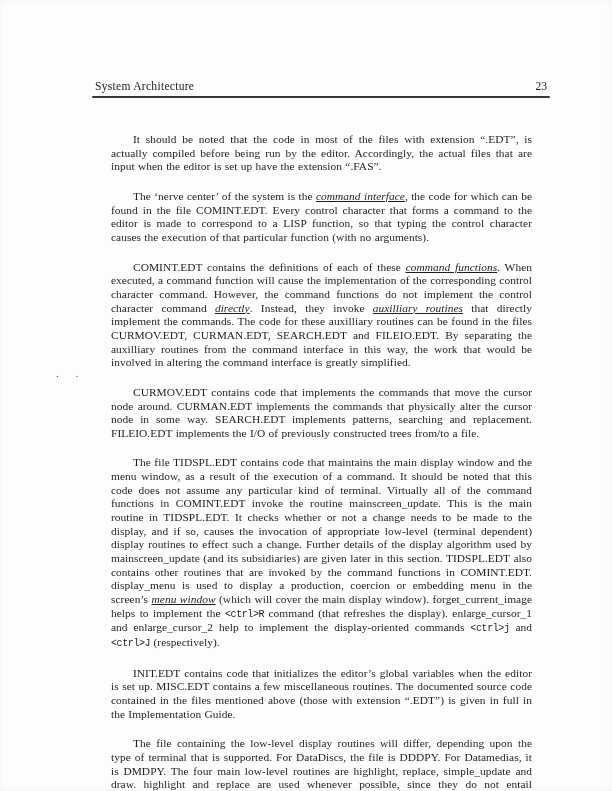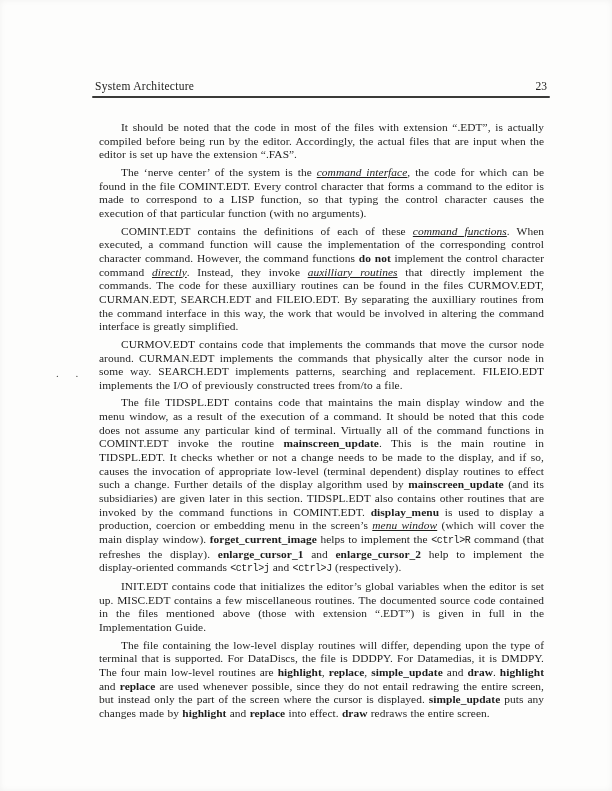--- a/index.html
+++ b/index.html
@@ -53,27 +53,27 @@
     left: 95px;
     top: 117px;
     width: 453px;
     text-align: justify;
     font-size: 11.4px;
     line-height: 13.65px;
     letter-spacing: 0.05px;
     word-spacing: 0.4px;
   }
   .body-text p {
-    margin: 4px;
+    margin: 16px;
     padding: 0;
     text-indent: 22px;
   }
   .s-n { font-style: normal; }
   .s-i { font-style: italic; text-decoration: underline; }
-  .s-b { font-weight: bold; }
+  .s-b { font-weight: normal; }
   .s-tt {
     font-family: "Liberation Mono", monospace;
     font-weight: normal;
     font-size: 10px;
     letter-spacing: -0.4px;
   }
   .margin-dots {
     position: absolute;
     left: 56px;
     top: 367px;

